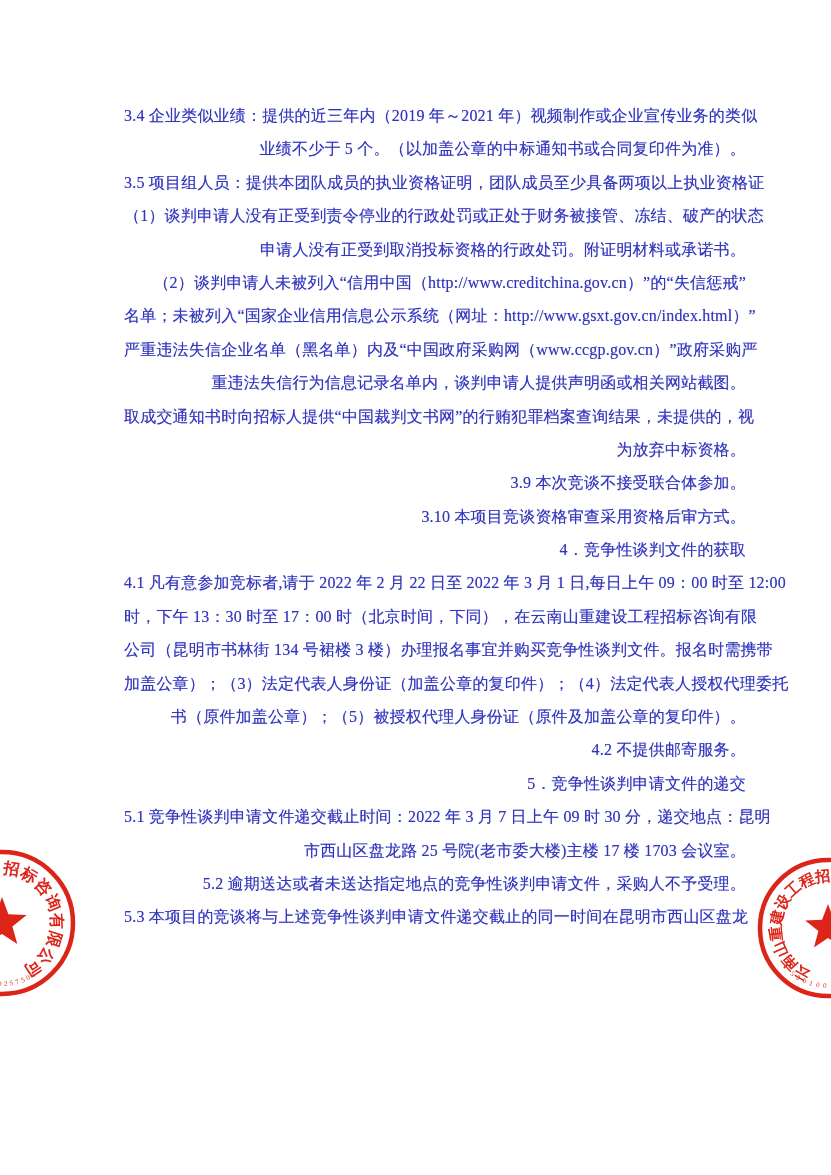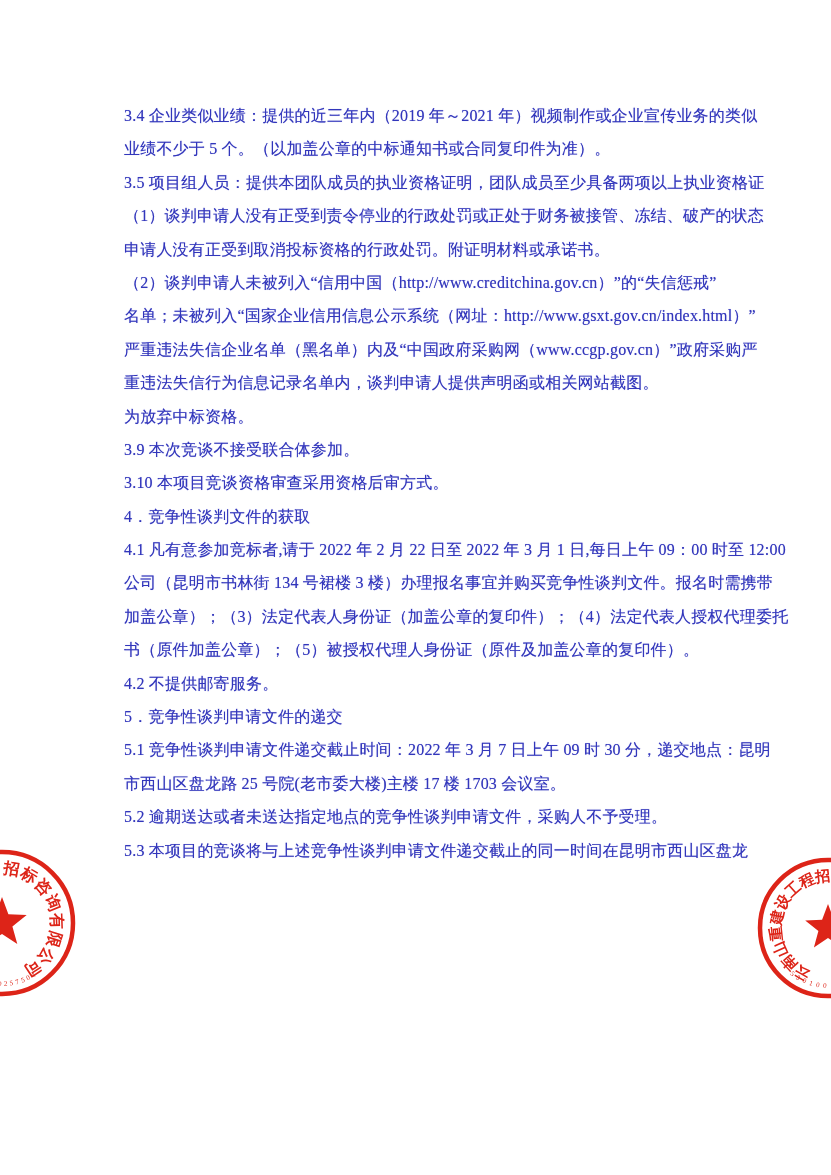--- a/index.html
+++ b/index.html
@@ -10,45 +10,48 @@
   }
   .doc-body{
     position:absolute;left:124px;top:99px;width:622px;
   }
   .doc-line{
     font-size:16px;line-height:33.4px;height:33.4px;
     color:#3236bb;
     letter-spacing:0.2px;
     white-space:nowrap;
     text-shadow:0 0 0.7px rgba(58,63,196,.55);
+    text-align:right;
   }
   .stamp{position:absolute;width:180px;height:180px;}
   #stamp-left{left:-88px;top:833px;}
   #stamp-right{left:738px;top:838px;}
   .stamp svg{width:100%;height:100%;overflow:visible;
     font-family:"Liberation Serif","DejaVu Serif",serif;}
 </style>
 </head>
 <body>
 
 <div class="doc-body">
   <div class="doc-line">3.4 企业类似业绩：提供的近三年内（2019 年～2021 年）视频制作或企业宣传业务的类似</div>
   <div class="doc-line">业绩不少于 5 个。（以加盖公章的中标通知书或合同复印件为准）。</div>
   <div class="doc-line">3.5 项目组人员：提供本团队成员的执业资格证明，团队成员至少具备两项以上执业资格证</div>
   <div class="doc-line">（1）谈判申请人没有正受到责令停业的行政处罚或正处于财务被接管、冻结、破产的状态</div>
   <div class="doc-line">申请人没有正受到取消投标资格的行政处罚。附证明材料或承诺书。</div>
   <div class="doc-line">（2）谈判申请人未被列入“信用中国（http://www.creditchina.gov.cn）”的“失信惩戒”</div>
   <div class="doc-line">名单；未被列入“国家企业信用信息公示系统（网址：http://www.gsxt.gov.cn/index.html）”</div>
   <div class="doc-line">严重违法失信企业名单（黑名单）内及“中国政府采购网（www.ccgp.gov.cn）”政府采购严</div>
   <div class="doc-line">重违法失信行为信息记录名单内，谈判申请人提供声明函或相关网站截图。</div>
+  <div class="doc-line">取成交通知书时向招标人提供“中国裁判文书网”的行贿犯罪档案查询结果，未提供的，视</div>
   <div class="doc-line">为放弃中标资格。</div>
   <div class="doc-line">3.9 本次竞谈不接受联合体参加。</div>
   <div class="doc-line">3.10 本项目竞谈资格审查采用资格后审方式。</div>
   <div class="doc-line">4．竞争性谈判文件的获取</div>
   <div class="doc-line">4.1 凡有意参加竞标者,请于 2022 年 2 月 22 日至 2022 年 3 月 1 日,每日上午 09：00 时至 12:00</div>
+  <div class="doc-line">时，下午 13：30 时至 17：00 时（北京时间，下同），在云南山重建设工程招标咨询有限</div>
   <div class="doc-line">公司（昆明市书林街 134 号裙楼 3 楼）办理报名事宜并购买竞争性谈判文件。报名时需携带</div>
   <div class="doc-line">加盖公章）；（3）法定代表人身份证（加盖公章的复印件）；（4）法定代表人授权代理委托</div>
   <div class="doc-line">书（原件加盖公章）；（5）被授权代理人身份证（原件及加盖公章的复印件）。</div>
   <div class="doc-line">4.2 不提供邮寄服务。</div>
   <div class="doc-line">5．竞争性谈判申请文件的递交</div>
   <div class="doc-line">5.1 竞争性谈判申请文件递交截止时间：2022 年 3 月 7 日上午 09 时 30 分，递交地点：昆明</div>
   <div class="doc-line">市西山区盘龙路 25 号院(老市委大楼)主楼 17 楼 1703 会议室。</div>
   <div class="doc-line">5.2 逾期送达或者未送达指定地点的竞争性谈判申请文件，采购人不予受理。</div>
   <div class="doc-line">5.3 本项目的竞谈将与上述竞争性谈判申请文件递交截止的同一时间在昆明市西山区盘龙</div>
 </div>

